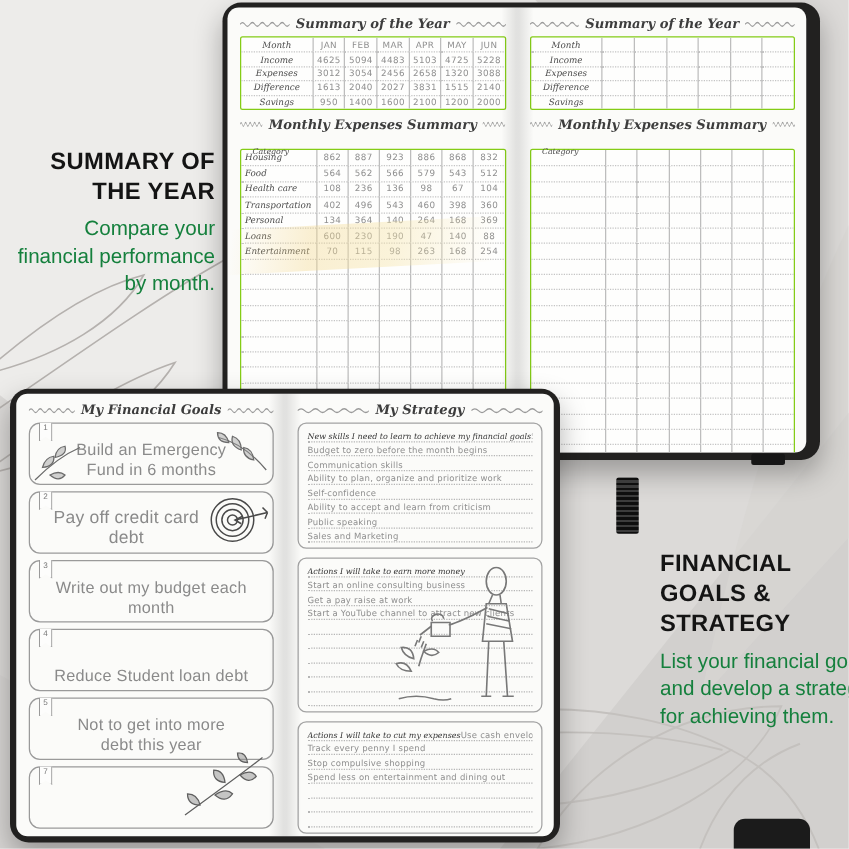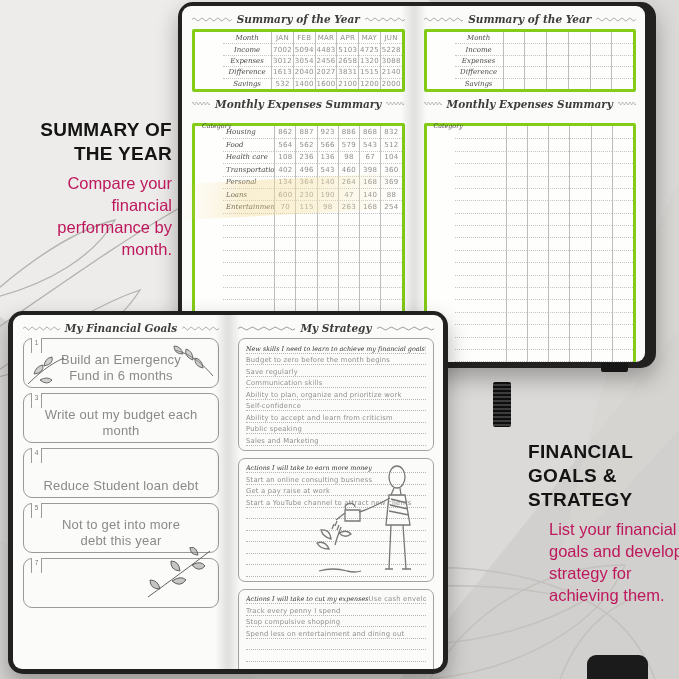--- a/index.html
+++ b/index.html
@@ -3,21 +3,21 @@
 <meta charset="utf-8">
 <style>
   html,body{margin:0;padding:0;}
   .canvas{position:relative;width:679px;height:679px;background:#dcdad8;overflow:hidden;
           font-family:"Liberation Sans",sans-serif;}
   svg.bg{position:absolute;left:0;top:0;z-index:0;}
 
   
   .caption{position:absolute;z-index:3;}
   .caption .t{font-weight:bold;font-size:19px;line-height:1.27;color:#141414;letter-spacing:.3px;}
-  .caption .b{font-size:16.5px;line-height:1.33;color:#be185d;margin-top:7px;margin-left:21px;}
+  .caption .b{font-size:16.5px;line-height:1.33;color:#15803d;margin-top:7px;}
   #cap-left{left:12px;top:118px;width:160px;text-align:right;}
   #cap-right{left:528px;top:440px;width:176px;text-align:left;}
 
   
   .notebook{position:absolute;background:#222120;box-shadow:0 10px 22px rgba(0,0,0,.30);}
   #nb-top{left:178px;top:2px;width:478px;height:366px;border-radius:15px;z-index:2;}
   #nb-bottom{left:8px;top:311px;width:440px;height:363px;border-radius:15px;z-index:4;}
   .pages{position:absolute;background:#fbfbf9;border-radius:9px;display:flex;overflow:hidden;}
   #nb-top .pages{left:4px;top:4px;right:11px;bottom:6px;}
   #nb-bottom .pages{left:5px;top:4px;right:5px;bottom:5px;}
@@ -30,21 +30,21 @@
   .page-title{display:flex;align-items:center;gap:5px;margin-bottom:4px;}
   .page-title .txt{font-family:"DejaVu Serif",serif;font-style:italic;font-weight:bold;
     font-size:10.5px;color:#3d3d3d;white-space:nowrap;}
   .wave{flex:1;height:7px;min-width:8px;}
   .wave svg{display:block;width:100%;height:7px;}
   .mt{margin-top:6px;}
   .cat{margin:0 0 1px 10px;height:8px;}
   .cat .serif-label{font-size:6.3px;}
 
   
-  .grid{border:3px solid #84cc16;border-radius:2px;background:#fefefd;overflow:hidden;padding-left:28px;}
+  .grid{border:1px solid #84cc16;border-radius:2px;background:#fefefd;overflow:hidden;}
   .t-row{display:flex;height:11.4px;}
   .exp .t-row{height:12.4px;}
   .t-cell{flex:1;border-left:1px solid #bdbdbd;border-top:1px dotted #c4c4c4;display:flex;
     align-items:center;justify-content:center;overflow:hidden;}
   .t-row:first-child .t-cell{border-top:none;}
   .t-cell:first-child{border-left:none;flex:0 0 27%;}
   .exp .t-cell:first-child{justify-content:flex-start;padding-left:3px;}
   .serif-label{font-family:"DejaVu Serif",serif;font-style:italic;font-size:7px;color:#4a4a4a;}
   .hw{font-family:"DejaVu Sans",sans-serif;font-size:7px;color:#8f8f8f;letter-spacing:.3px;}
   .streak{position:absolute;left:-6px;right:-6px;top:172px;height:36px;transform:rotate(-3deg);
@@ -135,21 +135,21 @@
               <div class="t-cell serif-label">Month</div>
               <div class="t-cell hw">JAN</div>
               <div class="t-cell hw">FEB</div>
               <div class="t-cell hw">MAR</div>
               <div class="t-cell hw">APR</div>
               <div class="t-cell hw">MAY</div>
               <div class="t-cell hw">JUN</div>
             </div>
             <div class="t-row">
               <div class="t-cell serif-label">Income</div>
-              <div class="t-cell hw">7002</div>
+              <div class="t-cell hw">4625</div>
               <div class="t-cell hw">5094</div>
               <div class="t-cell hw">4483</div>
               <div class="t-cell hw">5103</div>
               <div class="t-cell hw">4725</div>
               <div class="t-cell hw">5228</div>
             </div>
             <div class="t-row">
               <div class="t-cell serif-label">Expenses</div>
               <div class="t-cell hw">3012</div>
               <div class="t-cell hw">3054</div>
@@ -162,21 +162,21 @@
               <div class="t-cell serif-label">Difference</div>
               <div class="t-cell hw">1613</div>
               <div class="t-cell hw">2040</div>
               <div class="t-cell hw">2027</div>
               <div class="t-cell hw">3831</div>
               <div class="t-cell hw">1515</div>
               <div class="t-cell hw">2140</div>
             </div>
             <div class="t-row">
               <div class="t-cell serif-label">Savings</div>
-              <div class="t-cell hw">532</div>
+              <div class="t-cell hw">950</div>
               <div class="t-cell hw">1400</div>
               <div class="t-cell hw">1600</div>
               <div class="t-cell hw">2100</div>
               <div class="t-cell hw">1200</div>
               <div class="t-cell hw">2000</div>
             </div>
           </div>
         <div class="page-title mt">
           <span class="wave">
               <svg viewBox="0 0 60 7" preserveAspectRatio="none">
@@ -672,20 +672,35 @@
               <svg class="doodle" style="right:3px;top:3px" width="44" height="36" viewBox="0 0 44 36">
                 <g stroke="#6b6b6b" stroke-width="1" fill="#9c9c9c" fill-opacity=".45">
                   <path d="M42,34 C32,22 20,12 4,8" fill="none"></path>
                   <path d="M12,12 q-2,-8 -9,-8 q0,8 9,8 z"></path>
                   <path d="M22,18 q0,-9 -7,-11 q-2,8 7,11 z"></path>
                   <path d="M32,26 q-1,-9 -8,-10 q-1,8 8,10 z"></path>
                 </g>
               </svg>
             </div>
             <div class="goal-box">
+              <div class="goal-tag">2</div>
+              <div class="goal-text" style="margin-right: 40px; font-size: 14px;">Pay off credit card debt</div>
+              <svg class="doodle" style="right:2px;top:1px" width="52" height="42" viewBox="0 0 52 42">
+                <g stroke="#4a4a4a" stroke-width="1.2" fill="none">
+                  <circle cx="22" cy="21" r="4"></circle>
+                  <circle cx="22" cy="21" r="8.5"></circle>
+                  <circle cx="22" cy="21" r="13"></circle>
+                  <circle cx="22" cy="21" r="17"></circle>
+                  <path d="M50,15 L24,21"></path>
+                  <path d="M30,18 l-6,3 5,3"></path>
+                  <path d="M50,15 l-4,-4 M50,15 l-2,5"></path>
+                </g>
+              </svg>
+            </div>
+            <div class="goal-box">
               <div class="goal-tag">3</div>
               <div class="goal-text">Write out my budget each month</div>
             </div>
             <div class="goal-box">
               <div class="goal-tag">4</div>
               <div class="goal-text">Reduce Student loan debt</div>
             </div>
             <div class="goal-box">
               <div class="goal-tag">5</div>
               <div class="goal-text" style="max-width: 140px;">Not to get into more debt this year</div>
@@ -720,23 +735,20 @@
             </span>
         </div>
         <div id="strategy-list">
             <div class="strategy-box">
               <div class="s-line">
                 <span class="prompt">New skills I need to learn to achieve my financial goals</span>
                 <span class="s-hw">Social networking</span>
               </div>
               <div class="s-line">
                 <span class="s-hw">Budget to zero before the month begins</span>
-              </div>
-              <div class="s-line">
-                <span class="s-hw">Save regularly</span>
               </div>
               <div class="s-line">
                 <span class="s-hw">Communication skills</span>
               </div>
               <div class="s-line">
                 <span class="s-hw">Ability to plan, organize and prioritize work</span>
               </div>
               <div class="s-line">
                 <span class="s-hw">Self-confidence</span>
               </div>

